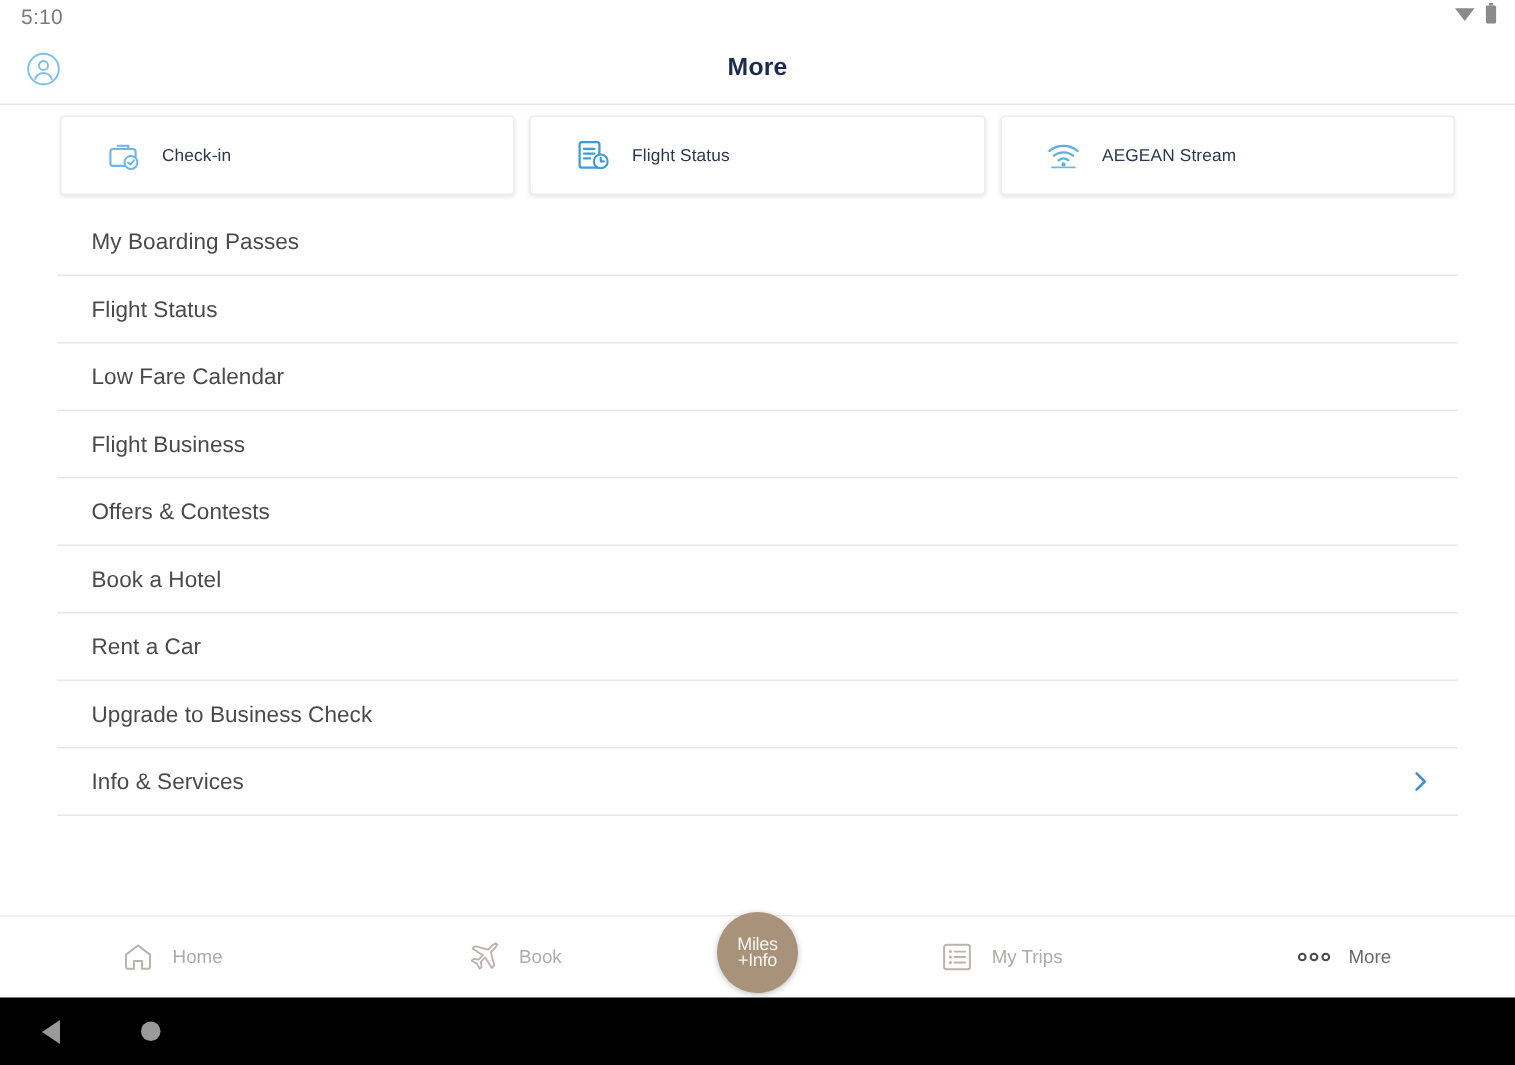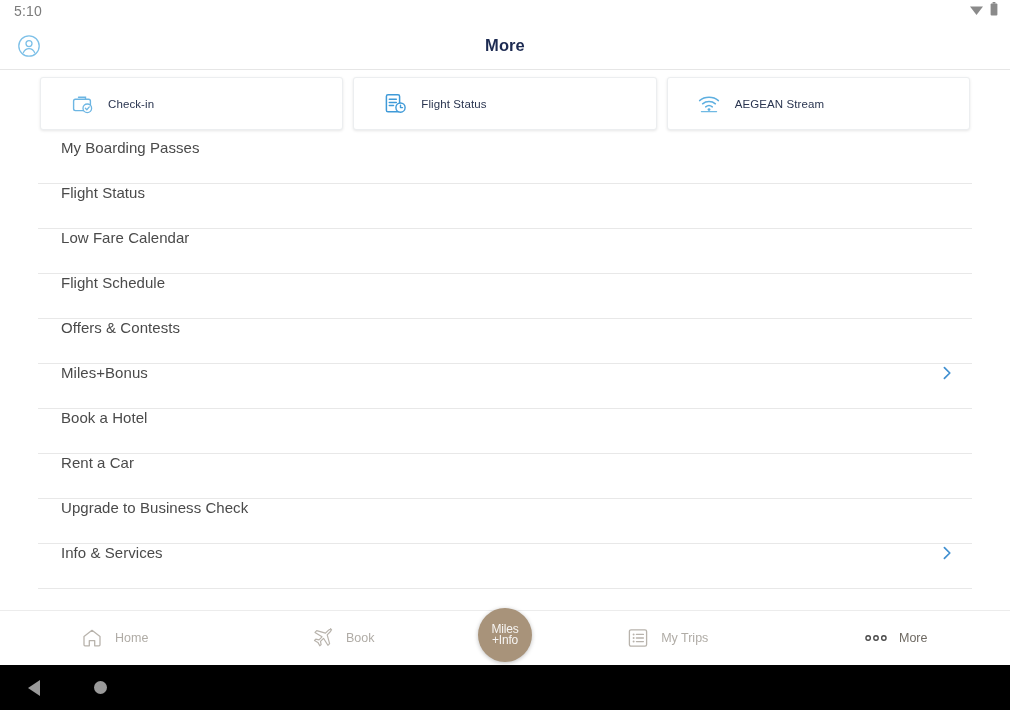--- a/index.html
+++ b/index.html
@@ -90,21 +90,21 @@
   
   .list {
     padding: 0 38px;
     background: #ffffff;
     height: 478px;
     overflow: hidden;
   }
   .row {
     height: 45px;
     display: flex;
-    align-items: flex-start;
+    align-items: center;
     justify-content: space-between;
     border-bottom: 1px solid #e8e8e8;
     padding: 0 16px 0 23px;
     cursor: pointer;
   }
   .row-label {
     font-size: 15px;
     color: #4a4a4a;
     letter-spacing: .05px;
   }
@@ -264,35 +264,27 @@
 
     <div class="row">
       <span class="row-label">Flight Status</span>
     </div>
 
     <div class="row">
       <span class="row-label">Low Fare Calendar</span>
     </div>
 
     <div class="row">
-      <span class="row-label">Flight Schedule</span>
+      <span class="row-label">Flight Business</span>
     </div>
 
     <div class="row">
       <span class="row-label">Offers &amp; Contests</span>
     </div>
 
-    <div class="row">
-      <span class="row-label">Miles+Bonus</span>
-      <span class="chev">
-        <svg width="18" height="18" viewBox="0 0 18 18">
-          <path d="M6.4 3.6L11.8 9l-5.4 5.4" fill="none" stroke="#3f8fd0" stroke-width="1.7" stroke-linecap="round" stroke-linejoin="round"></path>
-        </svg>
-      </span>
-    </div>
 
     <div class="row">
       <span class="row-label">Book a Hotel</span>
     </div>
 
     <div class="row">
       <span class="row-label">Rent a Car</span>
     </div>
 
     <div class="row">

